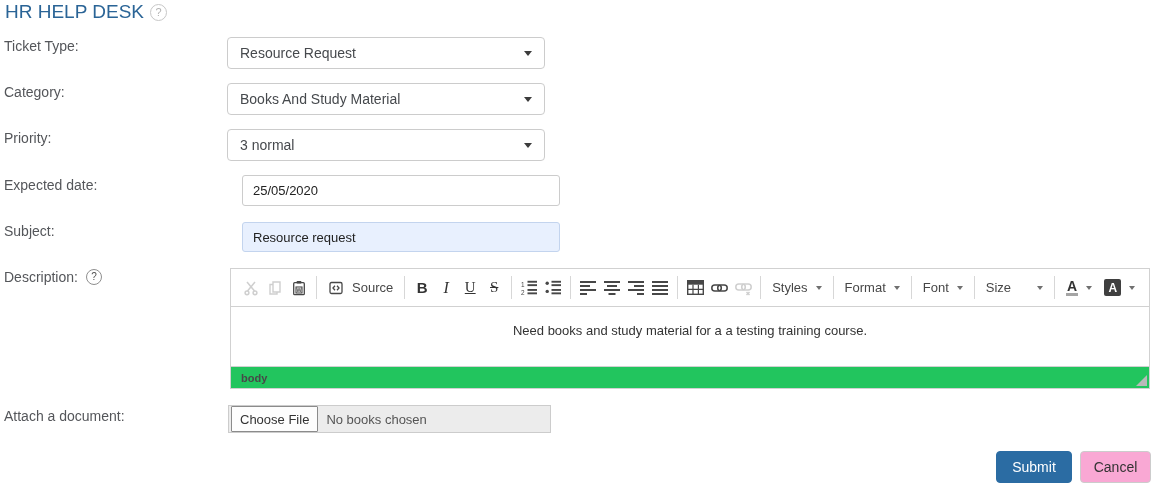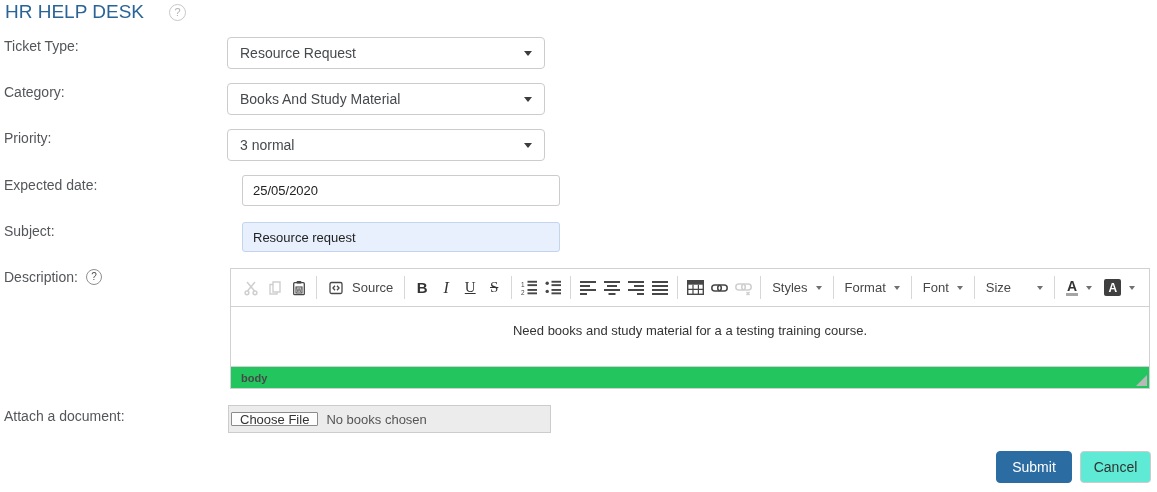--- a/index.html
+++ b/index.html
@@ -3,21 +3,21 @@
 <meta charset="utf-8">
 <style>
   * { box-sizing: border-box; margin: 0; padding: 0; }
   html,body { background:#fff; }
   body {
     width:1157px; height:492px; position:relative; overflow:hidden;
     font-family:"Liberation Sans", sans-serif; color:#54565a;
   }
   .page-title{
     position:absolute; left:5px; top:1px; font-size:19px; color:#2a6496;
-    display:flex; align-items:center; gap:25px; font-weight:400;
+    display:flex; align-items:center; gap:6px; font-weight:400;
   }
   .help-circle{
     width:17px; height:17px; border:1px solid #c7c7c7; border-radius:50%;
     color:#b3b3b3; font-size:11px; display:inline-flex; align-items:center;
     justify-content:center; line-height:1;
   }
   .help-circle.dark{ border-color:#8f8f8f; color:#4f4f4f; width:16px; height:16px; font-size:10px;}
   .row-label{ position:absolute; left:4px; font-size:14px; color:#54565a; }
   .select-box{
     position:absolute; left:227px; width:318px; height:32px;
@@ -77,31 +77,31 @@
   .resize-handle{
     position:absolute; right:2px; bottom:2px; width:0; height:0;
     border-left:11px solid transparent; border-bottom:11px solid #b9b9b9; cursor:se-resize;
   }
   
   .file-input{
     position:absolute; left:228px; top:405px; width:323px; height:28px;
     background:#ececec; border:1px solid #ccc; display:flex; align-items:center; padding:0 2px;
   }
   .choose-file-btn{
-    height:14px; background:#fdfdfd; border:1px solid #8b8b8b; border-radius:1px;
+    height:26px; background:#fdfdfd; border:1px solid #8b8b8b; border-radius:1px;
     font-size:13px; color:#333; padding:0 8px; display:flex; align-items:center; cursor:pointer;
     font-family:"Liberation Sans",sans-serif;
   }
   .file-status{ font-size:13px; color:#555; margin-left:8px; }
   
   .btn{ position:absolute; top:451px; height:32px; border-radius:4px; font-size:14px;
     display:flex; align-items:center; justify-content:center; cursor:pointer;
     font-family:"Liberation Sans",sans-serif; }
   .btn-submit{ left:996px; width:76px; background:#2b6ca3; border:1px solid #2b6ca3; color:#fff; }
-  .btn-cancel{ left:1080px; width:71px; background:#5eead4; border:1px solid #ccc; color:#333; }
+  .btn-cancel{ left:1080px; width:71px; background:#f9a8d4; border:1px solid #ccc; color:#333; }
   svg{ display:block; }
 </style>
 </head>
 <body>
 
 <div class="page-title">
   <span>HR HELP DESK</span>
   <span class="help-circle">?</span>
 </div>
 

